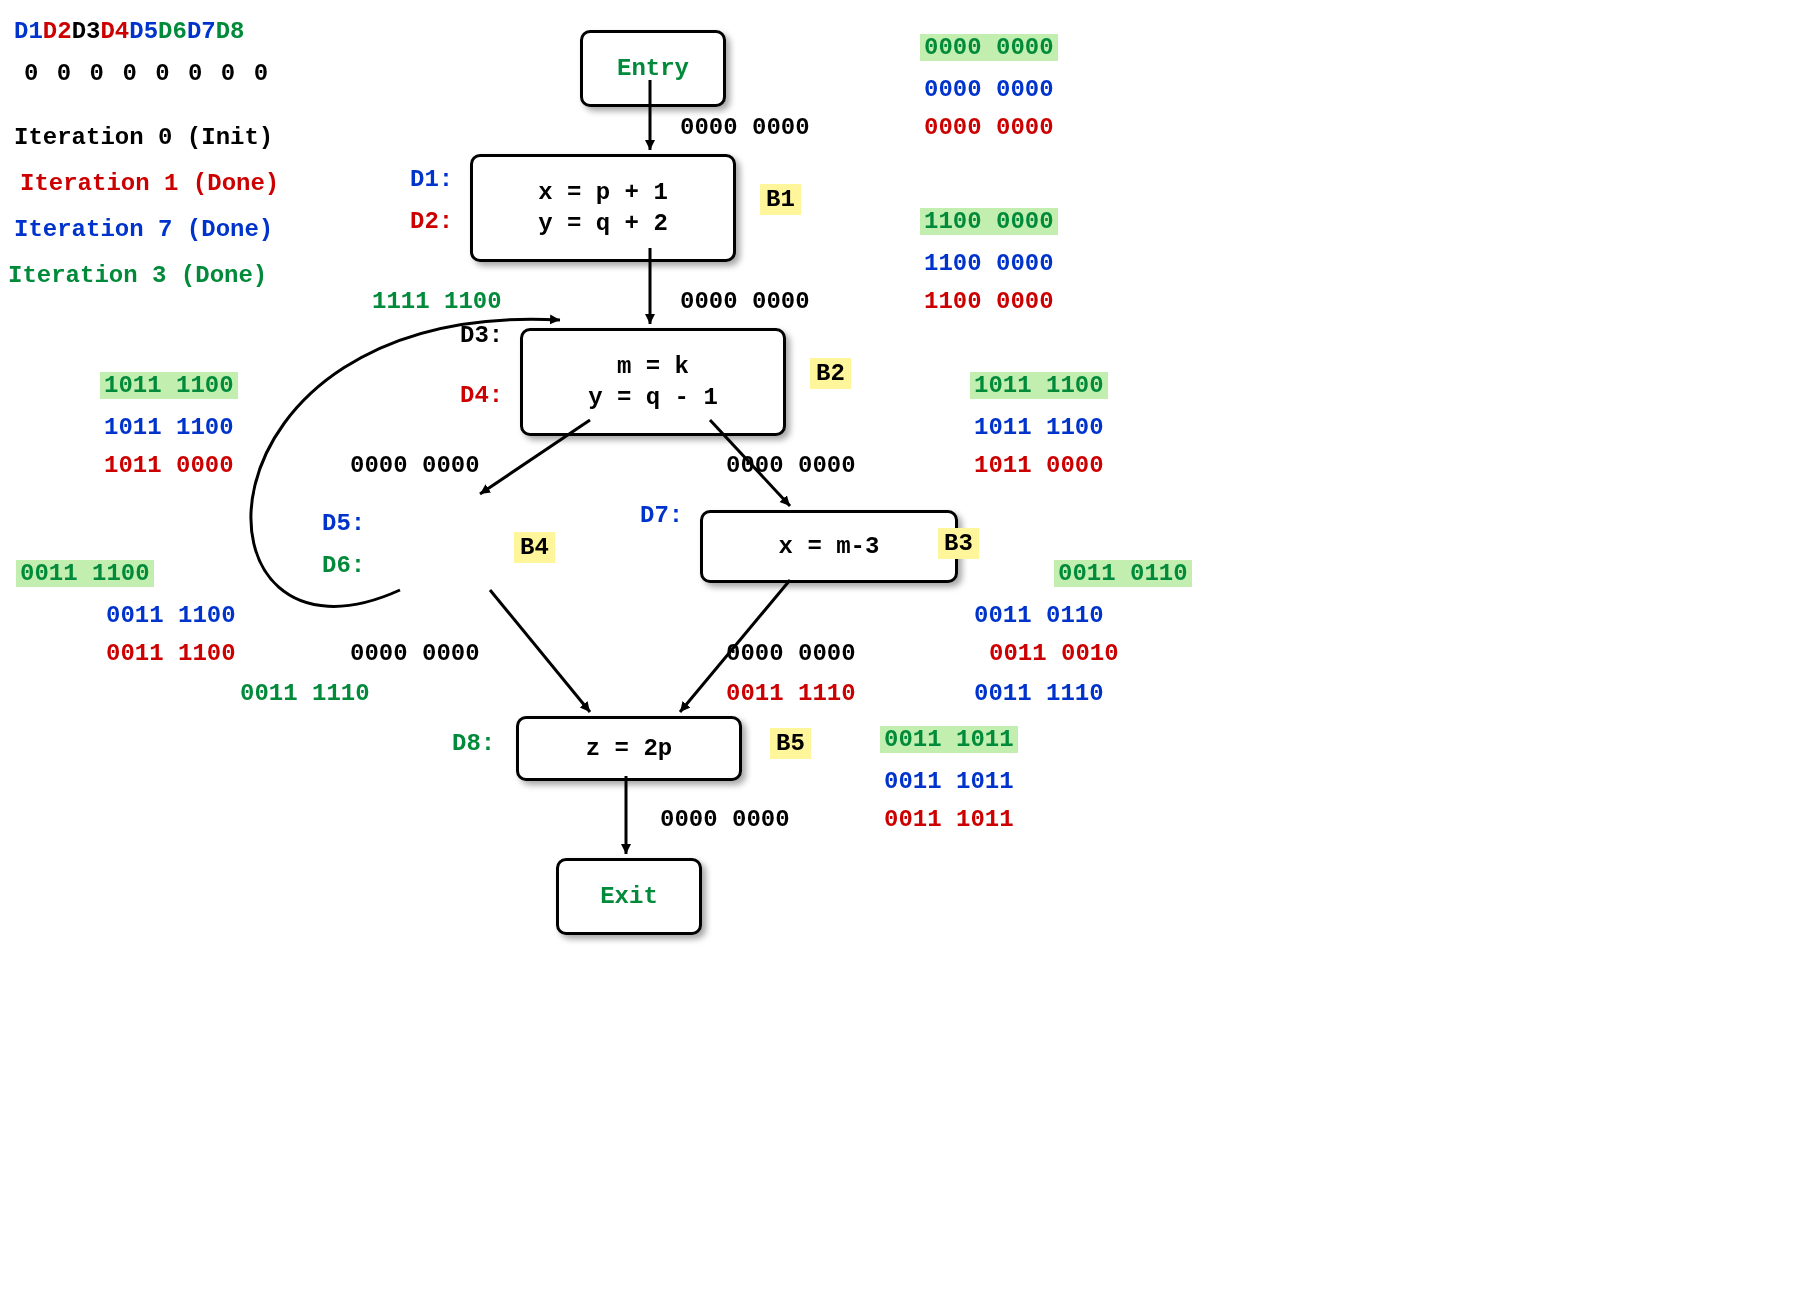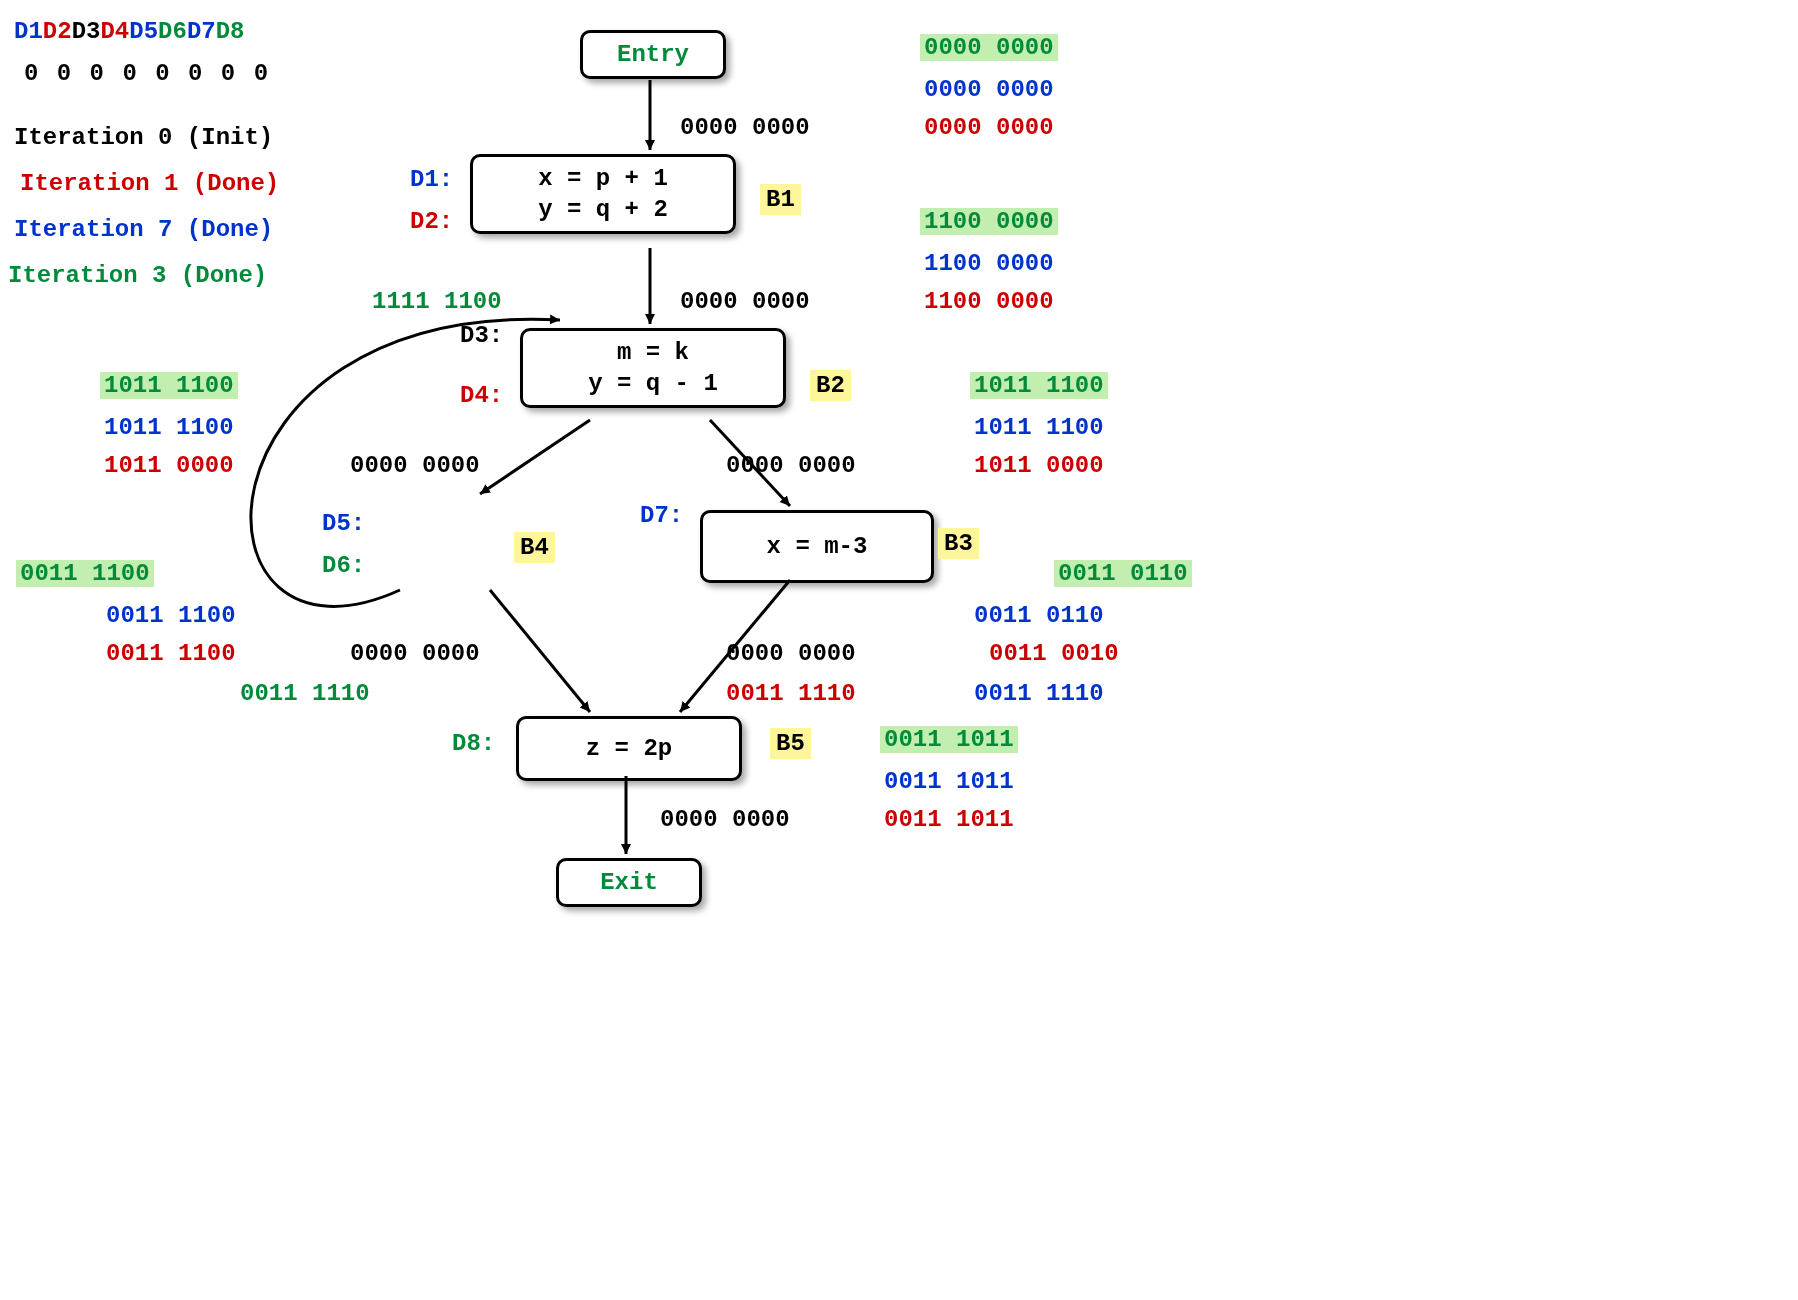--- a/index.html
+++ b/index.html
@@ -23,21 +23,21 @@
   .black { color: #000; }
   .hl-green  { background: #c2efb0; padding: 0 4px; }
   .hl-yellow { background: #fff59a; padding: 2px 6px; }
 
   .node {
     position: absolute;
     border: 3px solid #000;
     border-radius: 10px;
     background: #fff;
     text-align: center;
-    padding: 6px 0;
+    padding: 20px 0;
     box-shadow: 4px 4px 6px rgba(0,0,0,0.35);
   }
   .node .line { padding: 2px 0; }
   .entry-exit { color: #008a3a; }
 
   svg.edges {
     position: absolute;
     left: 0; top: 0;
     width: 1798px; height: 1300px;
     pointer-events: none;
@@ -81,38 +81,38 @@
   <div class="txt black" style="left:680px; top:288px;">0000 0000</div>
 
   <div class="txt green" style="left:372px; top:288px;">1111 1100</div>
 
   <div class="txt black" style="left:460px; top:322px;">D3:</div>
   <div class="txt red" style="left:460px; top:382px;">D4:</div>
   <div class="node" style="left:520px; top:328px; width:260px;">
     <div class="line black">m = k</div>
     <div class="line black">y = q - 1</div>
   </div>
-  <div class="txt" style="left:810px; top:372px;"><span class="black hl-yellow">B2</span></div>
+  <div class="txt" style="left:810px; top:360px;"><span class="black hl-yellow">B2</span></div>
 
   <div class="txt" style="left:100px; top:372px;"><span class="green hl-green">1011 1100</span></div>
   <div class="txt blue" style="left:104px; top:414px;">1011 1100</div>
   <div class="txt red" style="left:104px; top:452px;">1011 0000</div>
   <div class="txt black" style="left:350px; top:452px;">0000 0000</div>
 
   <div class="txt" style="left:970px; top:372px;"><span class="green hl-green">1011 1100</span></div>
   <div class="txt blue" style="left:974px; top:414px;">1011 1100</div>
   <div class="txt red" style="left:974px; top:452px;">1011 0000</div>
   <div class="txt black" style="left:726px; top:452px;">0000 0000</div>
 
   <div class="txt blue" style="left:322px; top:510px;">D5:</div>
   <div class="txt green" style="left:322px; top:552px;">D6:</div>
   <div class="txt" style="left:514px; top:534px;"><span class="black hl-yellow">B4</span></div>
 
   <div class="txt blue" style="left:640px; top:502px;">D7:</div>
-  <div class="node" style="left:700px; top:510px; width:220px; padding:18px 4px;text-align:center;">
+  <div class="node" style="left:700px; top:510px; width:220px; padding:18px 16px;text-align:center;">
     <div class="line black">x = m-3</div>
   </div>
   <div class="txt" style="left:938px; top:530px;"><span class="black hl-yellow">B3</span></div>
 
   <div class="txt" style="left:16px; top:560px;"><span class="green hl-green">0011 1100</span></div>
   <div class="txt blue" style="left:106px; top:602px;">0011 1100</div>
   <div class="txt red" style="left:106px; top:640px;">0011 1100</div>
   <div class="txt black" style="left:350px; top:640px;">0000 0000</div>
 
   <div class="txt" style="left:1054px; top:560px;"><span class="green hl-green">0011 0110</span></div>

